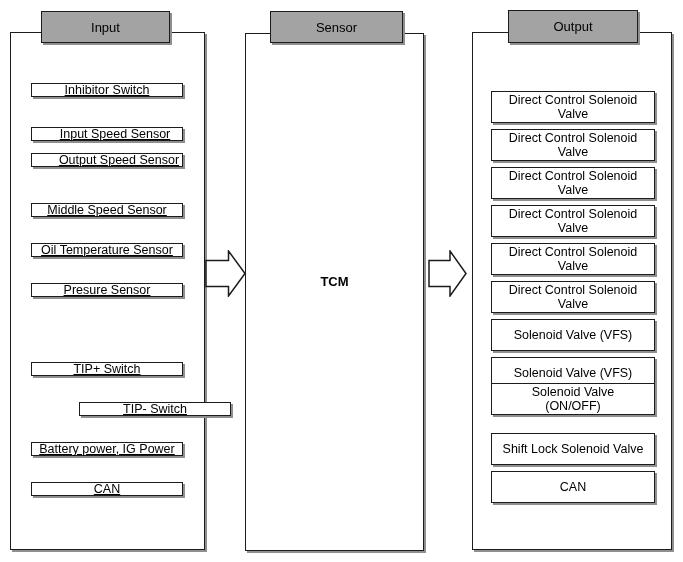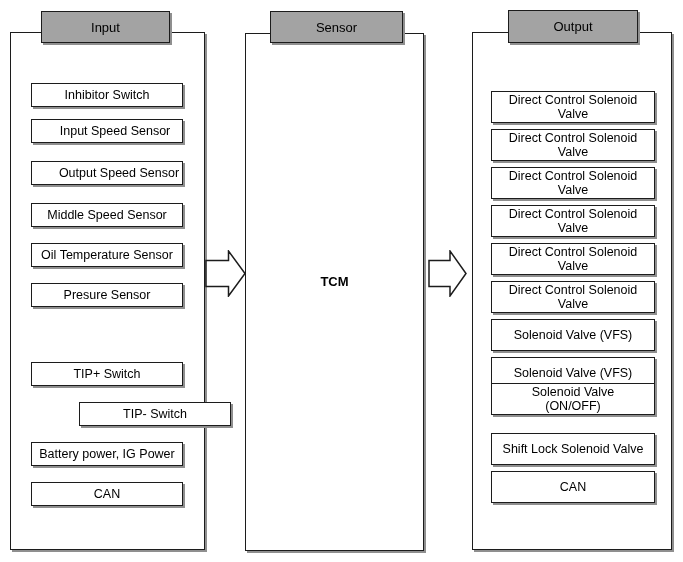--- a/index.html
+++ b/index.html
@@ -45,21 +45,21 @@
     display: flex;
     align-items: center;
     justify-content: center;
     text-align: center;
     font-size: 12.5px;
     line-height: 14px;
     white-space: pre-line;
     z-index: 2;
   }
   
-  #input-col .item-box { left: 20px; width: 152px; height: 24px; }
+  #input-col .item-box { left: 20px; width: 152px; height: 14px; text-decoration: underline; }
   
   #output-col .item-box { left: 18px; width: 164px; height: 32px; }
   .tcm-label {
     position: absolute;
     left: 0;
     right: 0;
     top: 240px;
     text-align: center;
     font-size: 13px;
     font-weight: bold;
@@ -70,22 +70,22 @@
     z-index: 4;
   }
 </style>
 </head>
 <body>
 
 <div id="stage">
 
   <div id="input-col" class="col-box" style="left:10px; top:32px; width:195px; height:518px;">
     <div class="item-box" style="top:50px;">Inhibitor Switch</div>
-    <div class="item-box" style="top:86px;padding-left:16px;">Input Speed Sensor</div>
-    <div class="item-box" style="top:128px;padding-left:24px;">Output Speed Sensor</div>
+    <div class="item-box" style="top:94px;padding-left:16px;">Input Speed Sensor</div>
+    <div class="item-box" style="top:120px;padding-left:24px;">Output Speed Sensor</div>
     <div class="item-box" style="top:170px;">Middle Speed Sensor</div>
     <div class="item-box" style="top:210px;">Oil Temperature Sensor</div>
     <div class="item-box" style="top:250px;">Presure Sensor</div>
     <div class="item-box" style="top:329px;">TIP+ Switch</div>
     <div class="item-box" style="top:369px;margin-left:48px;">TIP- Switch</div>
     <div class="item-box" style="top:409px;">Battery power, IG Power</div>
     <div class="item-box" style="top:449px;">CAN</div>
   </div>
   <div class="title-box" style="left:41px; top:11px; width:129px; height:32px;">
     <span>Input</span>

